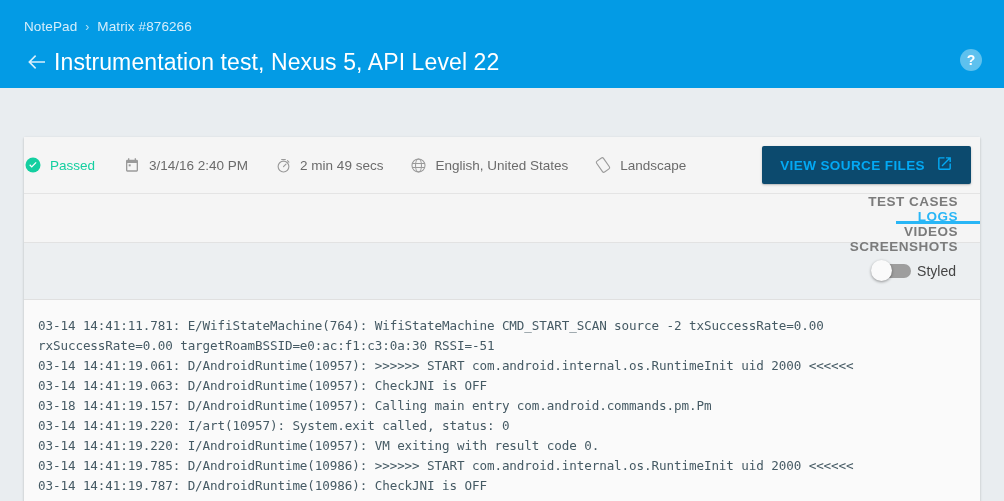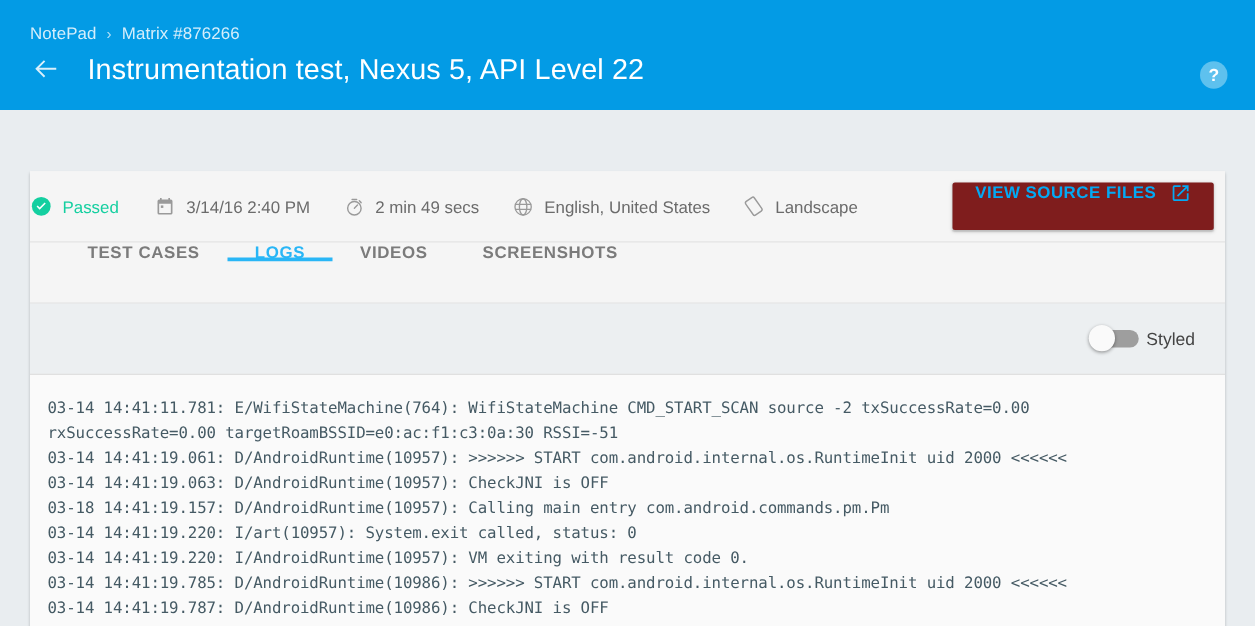--- a/index.html
+++ b/index.html
@@ -17,21 +17,21 @@
   }
   .breadcrumb{
     position:absolute;left:24px;top:19px;
     font-size:13.5px;color:#cdeaf9;letter-spacing:.1px;
     display:flex;align-items:center;gap:8px;white-space:nowrap;
   }
   .breadcrumb .crumb{color:#d6eefb;}
   .breadcrumb .sep{color:#b4e0f7;font-size:12px;}
   .titlerow{
     position:absolute;left:24px;top:42px;height:40px;
-    display:flex;align-items:flex-start;gap:20px;
+    display:flex;align-items:center;gap:4px;
   }
   .backbtn{
     width:26px;height:26px;display:flex;align-items:center;justify-content:center;
     cursor:pointer;
   }
   .backbtn svg{display:block;}
   .apptitle{
     font-size:23px;color:#ffffff;font-weight:400;letter-spacing:.1px;white-space:nowrap;
   }
   .helpicon{
@@ -55,32 +55,33 @@
   .meta{
     display:flex;align-items:center;gap:8px;
     font-size:13.5px;color:#6b6b6b;white-space:nowrap;
     margin-right:26px;
   }
   .meta.status{color:#14cfa0;margin-right:28px;}
   .meta .ic{width:18px;height:18px;display:flex;align-items:center;justify-content:center;flex:0 0 18px;}
   .srcbtn{
     position:absolute;right:9px;top:9px;
     height:38px;padding:0 18px;
-    display:flex;align-items:flex-start;gap:11px;
-    background:#7f1d1d;border:none;border-radius:2px;
+    display:flex;align-items:center;gap:11px;
+    background:#0c4a6e;border:none;border-radius:2px;
     box-shadow:0 1px 3px rgba(0,0,0,.17),0 1px 1px rgba(0,0,0,.10);
     color:#03a9f4;font-size:13.5px;font-weight:bold;letter-spacing:.4px;
     font-family:"Liberation Sans", sans-serif;cursor:pointer;
   }
 
   
   .tabs{
-    height:48px;display:flex;align-items:flex-start;
-    padding-left:24px;background:#f5f5f5;
+    height:48px;display:flex;align-items:flex-end;
+    padding-left:5px;background:#f5f5f5;
     border-bottom:1px solid #e2e2e2;
+    flex-direction:column;
   }
   .tab{
     position:relative;display:flex;align-items:center;justify-content:center;
     padding:0 22px;
     font-size:13.5px;font-weight:bold;letter-spacing:.5px;color:#7b7b7b;
     cursor:pointer;
   }
   .tab.active{color:#29b6f6;}
   .tab.active:after{
     content:"";position:absolute;left:0;right:0;bottom:0;height:3px;background:#29b6f6;

